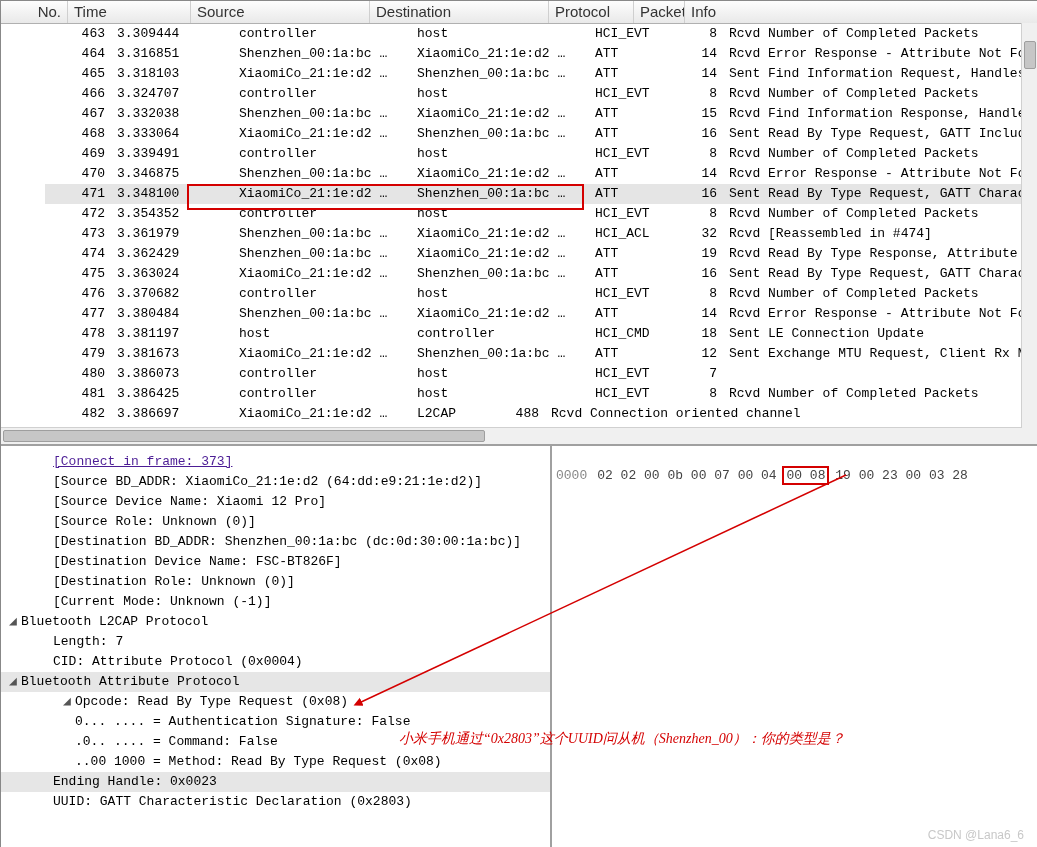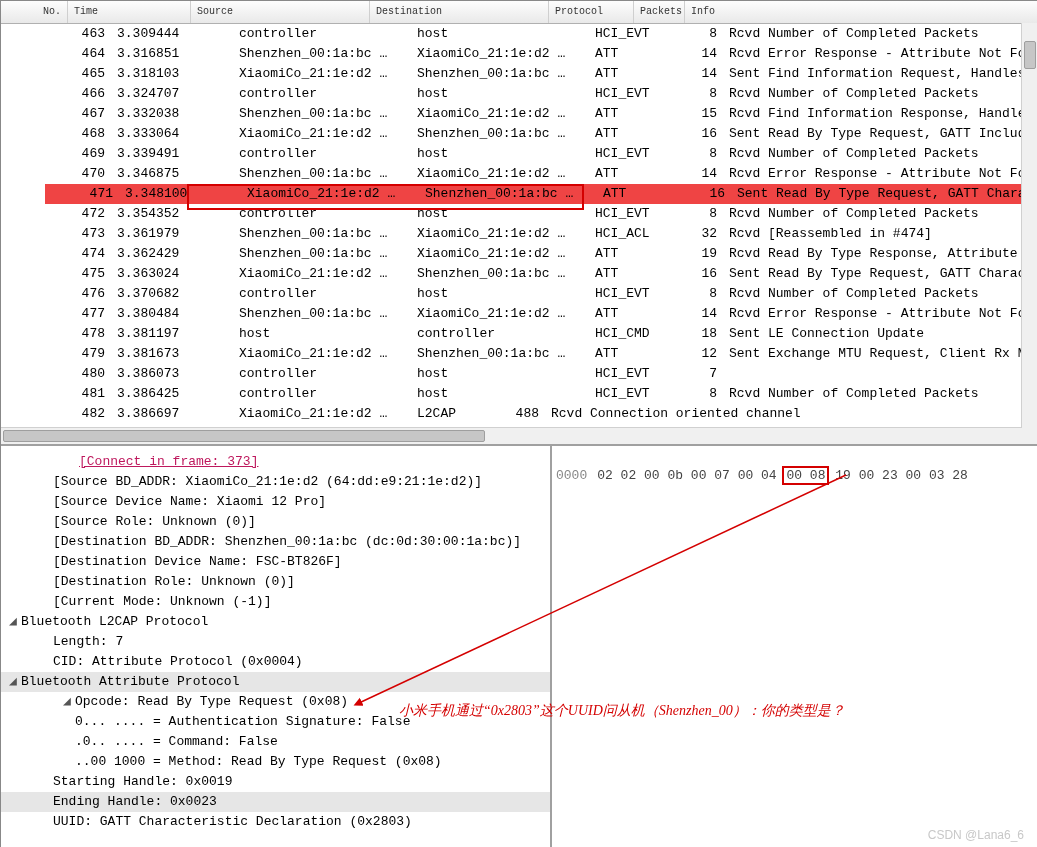--- a/index.html
+++ b/index.html
@@ -1,48 +1,48 @@
 <!DOCTYPE html>
 <html><head>
 <meta charset="utf-8">
 <style>
   html,body{margin:0;padding:0;font-family:"Segoe UI",Tahoma,Arial,sans-serif;font-size:12px;color:#000;background:#f0f0f0;}
   .app{width:1037px;height:847px;border:1px solid #888;background:#fff;position:relative;overflow:hidden;display:flex;flex-direction:column;}
   .packet-pane{height:443px;overflow:hidden;position:relative;border-bottom:2px solid #a0a0a0;background:#fff;}
-  .header-row{display:flex;align-items:center;height:22px;background:linear-gradient(#fdfdfd,#e9e9e9);border-bottom:1px solid #b0b0b0;font-size:10px;color:#333;font-family:Liberation Mono, monospace;}
+  .header-row{display:flex;align-items:center;height:22px;background:linear-gradient(#fdfdfd,#e9e9e9);border-bottom:1px solid #b0b0b0;font-size:15px;color:#333;}
   .header-row .hcell{border-right:1px solid #cfcfcf;padding:0 6px;height:22px;line-height:22px;overflow:hidden;white-space:nowrap;}
   .rows{overflow:hidden;margin-left:44px;}
   .row{display:flex;height:20px;line-height:20px;font-family:"Consolas","Courier New",monospace;font-size:13px;white-space:nowrap;}
-  .row.sel{background:#ef4444;padding-left:8px;}
+  .row.sel{background:#e5e5e5;}
   .row .cell{padding:0 6px;overflow:hidden;text-overflow:clip;}
   .c-no{width:54px;text-align:right;}
   .c-time{width:110px;}
   .c-src{width:166px;}
   .c-dst{width:166px;}
   .c-proto{width:72px;}
   .c-len{width:38px;text-align:right;}
   .c-info{flex:1;}
   .scroll-track{position:absolute;right:0;top:22px;bottom:0;width:16px;background:#f0f0f0;border-left:1px solid #d0d0d0;}
   .scroll-thumb{position:absolute;left:2px;right:2px;background:#c6c6c6;border:1px solid #9e9e9e;border-radius:2px;}
   .hscroll{position:absolute;left:0;right:16px;bottom:0;height:16px;background:#f0f0f0;border-top:1px solid #d0d0d0;}
   .hscroll .thumb{position:absolute;top:2px;bottom:2px;background:#c6c6c6;border:1px solid #9e9e9e;border-radius:2px;}
   .lower{flex:1;display:flex;}
   .detail-pane{width:549px;border-right:2px solid #a0a0a0;position:relative;overflow:hidden;background:#fff;padding:6px 0 0 0;font-family:"Consolas","Courier New",monospace;font-size:13px;line-height:20px;}
   .detail-pane .line{white-space:pre;padding:0 6px;}
   .detail-pane .ind1{padding-left:52px;}
   .detail-pane .ind2{padding-left:60px;}
   .detail-pane .ind3{padding-left:74px;}
   .toggle{display:inline-block;width:12px;text-align:center;color:#555;margin-right:2px;}
-  .link{color:#be185d;text-decoration:underline;margin-left:26px;}
+  .link{color:#4c1d95;text-decoration:underline;}
   .hilite{background:#e6e6e6;}
   .hex-pane{flex:1;background:#fff;position:relative;padding:20px 4px;font-family:"Consolas","Courier New",monospace;font-size:13px;line-height:20px;color:#444;}
   .hex-offset{color:#888;margin-right:10px;}
   .hex-mark{outline:2px solid #d40000;padding:0 2px;}
   svg.overlay{position:absolute;left:0;top:0;pointer-events:none;}
-  .annot{position:absolute;font-family:"SimSun","宋体",serif;font-style:italic;color:#d40000;font-size:14px;white-space:nowrap;}
+  .annot{position:absolute;font-family:"SimSun","宋体",serif;font-style:italic;color:#d40000;font-size:14px;white-space:nowrap;margin-top:28px;}
   .watermark{position:absolute;right:14px;bottom:6px;color:#c8c8c8;font-size:12px;font-family:Arial;}
   .row-box{position:absolute;border:2px solid #d40000;pointer-events:none;}
 </style>
 </head>
 <body>
 <div class="app">
 
   <div class="packet-pane">
     <div class="header-row">
       <div class="hcell c-no">No.</div>
@@ -263,21 +263,20 @@
       <div class="line ind1">[Destination Role: Unknown (0)]</div>
       <div class="line ind1">[Current Mode: Unknown (-1)]</div>
       <div class="line"><span class="toggle">◢</span><span>Bluetooth L2CAP Protocol</span></div>
       <div class="line ind1">Length: 7</div>
       <div class="line ind1">CID: Attribute Protocol (0x0004)</div>
       <div class="line hilite"><span class="toggle">◢</span><span>Bluetooth Attribute Protocol</span></div>
       <div class="line ind2"><span class="toggle">◢</span><span>Opcode: Read By Type Request (0x08)</span></div>
       <div class="line ind3">0... .... = Authentication Signature: False</div>
       <div class="line ind3">.0.. .... = Command: False</div>
       <div class="line ind3">..00 1000 = Method: Read By Type Request (0x08)</div>
-      <div class="line ind1">Starting Handle: 0x0019</div>
       <div class="line ind1 hilite">Ending Handle: 0x0023</div>
       <div class="line ind1">UUID: GATT Characteristic Declaration (0x2803)</div>
     </div>
 
     <div class="hex-pane">
       <div>
         <span class="hex-offset">0000</span><span>02 02 00 0b 00 07 00 04 </span><span class="hex-mark">00 08</span><span> 19 00 23 00 03 28</span>
       </div>
     </div>
   </div>

